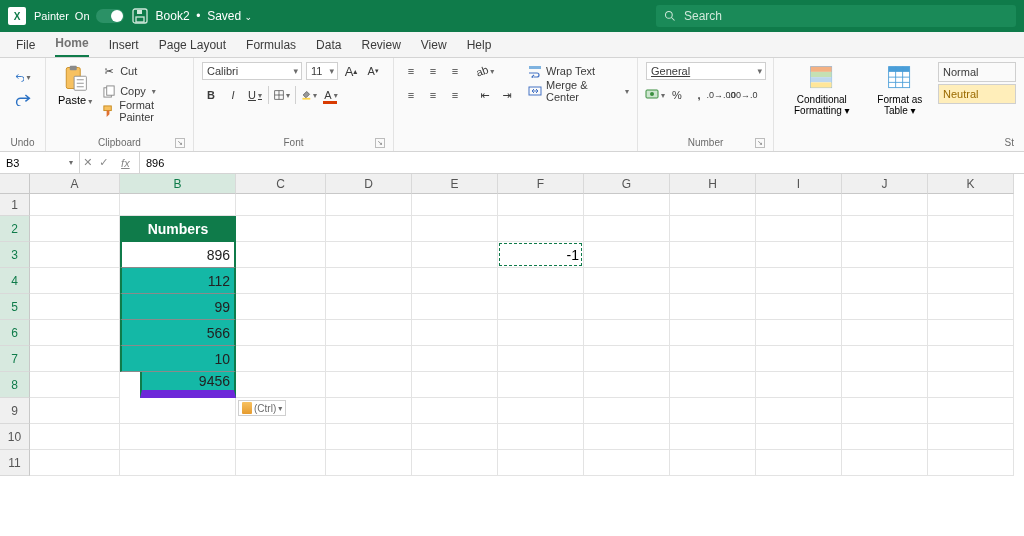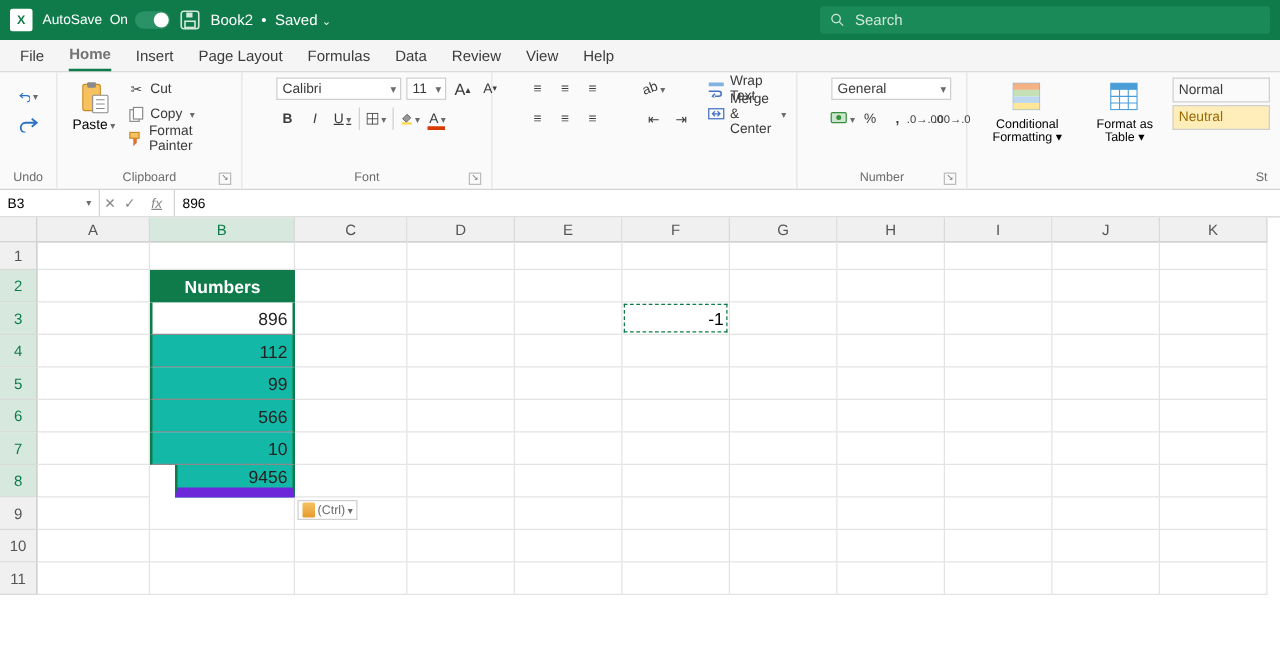--- a/index.html
+++ b/index.html
@@ -23,21 +23,21 @@
   .group { border-right:1px solid #e3e3e3; padding:4px 8px 0 8px; display:flex; flex-direction:column; justify-content:space-between;}
   .group .body { flex:1; display:flex; align-items:flex-start; gap:6px;}
   .group .label { font-size:10px; color:#6b6b6b; text-align:center; padding:2px 0 3px; position:relative;}
   .group .label .launcher { position:absolute; right:0; bottom:3px; width:10px;height:10px; border:1px solid #bcbcbc; font-size:7px; line-height:8px; color:#7a7a7a; text-align:center;}
   .smallbtn, .stack div, .row div, .select { font-size:11px; color:#3b3b3b; }
   .stack { display:flex; flex-direction:column; gap:2px; }
   .stack .line { display:flex; align-items:center; gap:4px; height:18px;}
   .iconbox { width:14px;height:14px; display:inline-flex;align-items:center;justify-content:center;}
   .bigbtn { display:flex; flex-direction:column; align-items:center; gap:2px; padding:2px 4px; font-size:11px;}
   .bigbtn svg, .bigbtn .bigicon { width:28px; height:28px; }
-  .row { display:flex; gap:4px; align-items:flex-start;margin-left:19px;}
+  .row { display:flex; gap:4px; align-items:flex-start;}
   .select { border:1px solid #cfcfcf; background:#fff; padding:1px 16px 1px 4px; position:relative; height:18px; line-height:14px;}
   .select::after { content:"▾"; position:absolute; right:3px; top:1px; font-size:9px; color:#6b6b6b;}
   .btnicon { width:18px;height:18px; border:1px solid transparent; display:inline-flex;align-items:center;justify-content:center; font-size:12px;}
   .dd::after { content:"▾"; font-size:8px; color:#6b6b6b; margin-left:2px;}
   .stylecell { width:78px; height:20px; border:1px solid #cfcfcf; font-size:11px; padding:1px 4px; display:flex; align-items:center;}
   .stylecell.neutral { background:#ffeeba; color:#9a6a00;}
   
   .formulabar { height:22px; border-bottom:1px solid #d4d4d4; display:flex; align-items:center; font-size:11px;}
   .namebox { width:80px; border-right:1px solid #d4d4d4; padding:0 6px; display:flex; align-items:center; justify-content:space-between; height:100%;}
   .namebox::after { content:"▾"; font-size:8px; color:#6b6b6b;}
@@ -59,21 +59,21 @@
   .colhead.sel, .rowhead.sel { background:#d7e9df; color:#0f7b4a;}
   .paste-smart { position:absolute; font-size:10px; border:1px solid #cfcfcf; background:#fff; padding:1px 3px; display:flex; align-items:center; gap:2px; color:#6b6b6b;}
   .paste-smart .clip { width:10px;height:12px; background:linear-gradient(#f7c160,#e59b2e); border-radius:1px;}
 </style>
 </head>
 <body>
 
 <div class="titlebar">
   <div class="excel-icon">X</div>
   <div class="autosave">
-    <span>AutoSave</span>
+    <span>Painter</span>
     <span>On</span>
     <span class="toggle"></span>
   </div>
   <div class="save-icon">
     <svg viewBox="0 0 16 16" width="16" height="16">
         <rect x="1" y="1" width="14" height="14" rx="2" fill="none" stroke="#cfe8da" stroke-width="1.3"></rect>
         <rect x="4" y="9" width="8" height="5" fill="none" stroke="#cfe8da" stroke-width="1.3"></rect>
         <rect x="5" y="2" width="5" height="4" fill="#cfe8da"></rect>
       </svg>
   </div>
@@ -242,21 +242,21 @@
             </span>
             <span>Merge &amp; Center</span>
           </div>
       </div>
     </div>
   </div>
 
   <div class="group" style="width:136px;">
     <div class="body" style="flex-direction:column; gap:6px;">
       <div class="row">
-          <div class="select" style="width:96px;">General</div>
+          <div class="select" style="width:120px;text-decoration:underline;">General</div>
         </div>
       <div class="row">
         <div class="btnicon dd">
             <span><svg width="14" height="14" viewBox="0 0 14 14">
                 <rect x="1" y="3" width="12" height="8" rx="1" fill="#cde6cf" stroke="#3a8f3f"></rect>
                 <circle cx="7" cy="7" r="2" fill="#3a8f3f"></circle>
               </svg></span>
           </div>
         <div class="btnicon">%</div>
         <div class="btnicon" style="font-weight:bold;">,</div>

